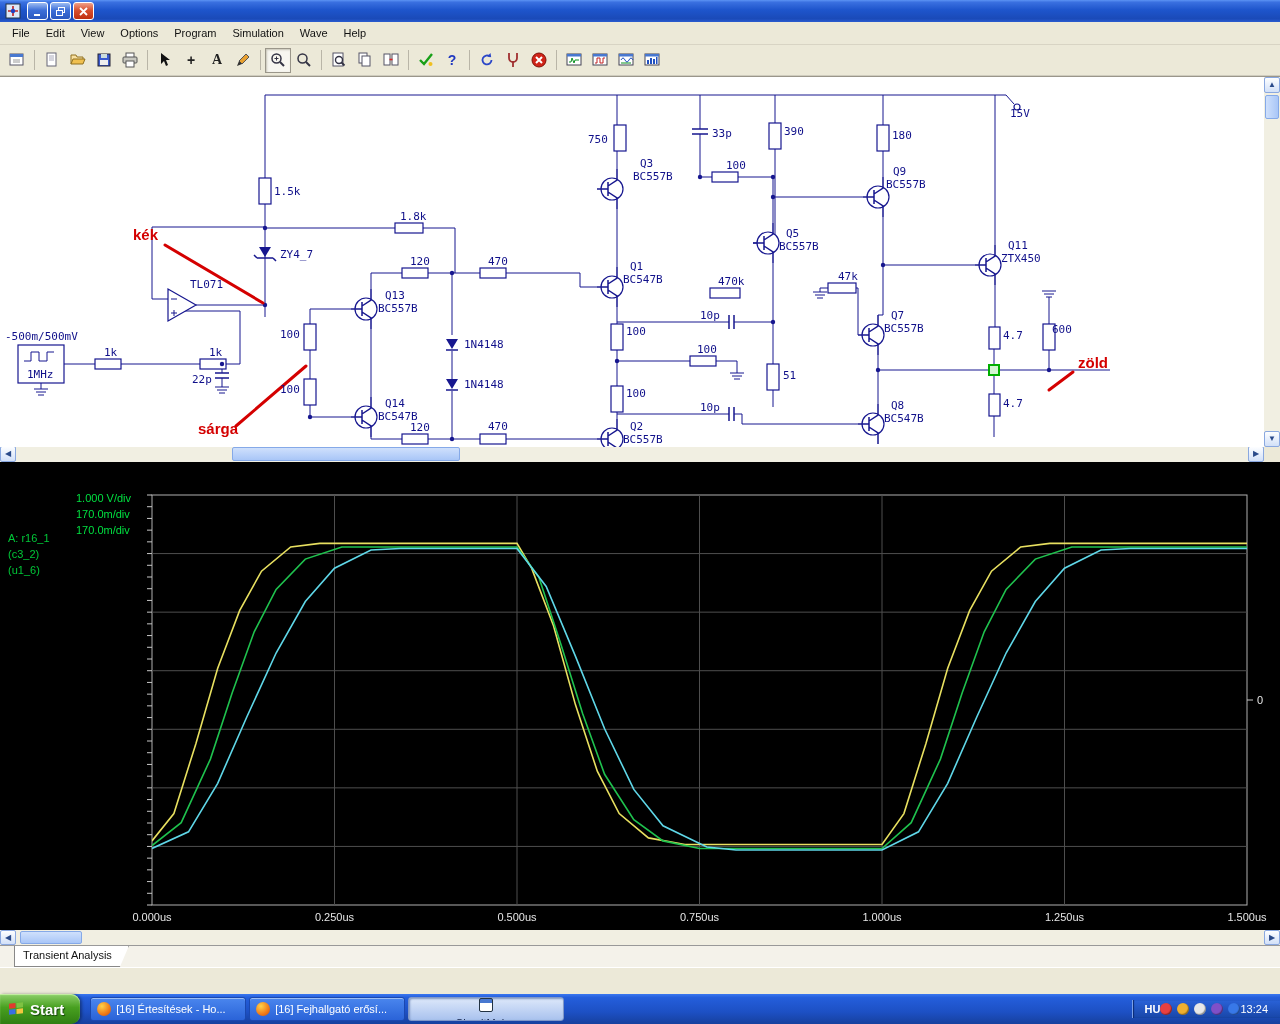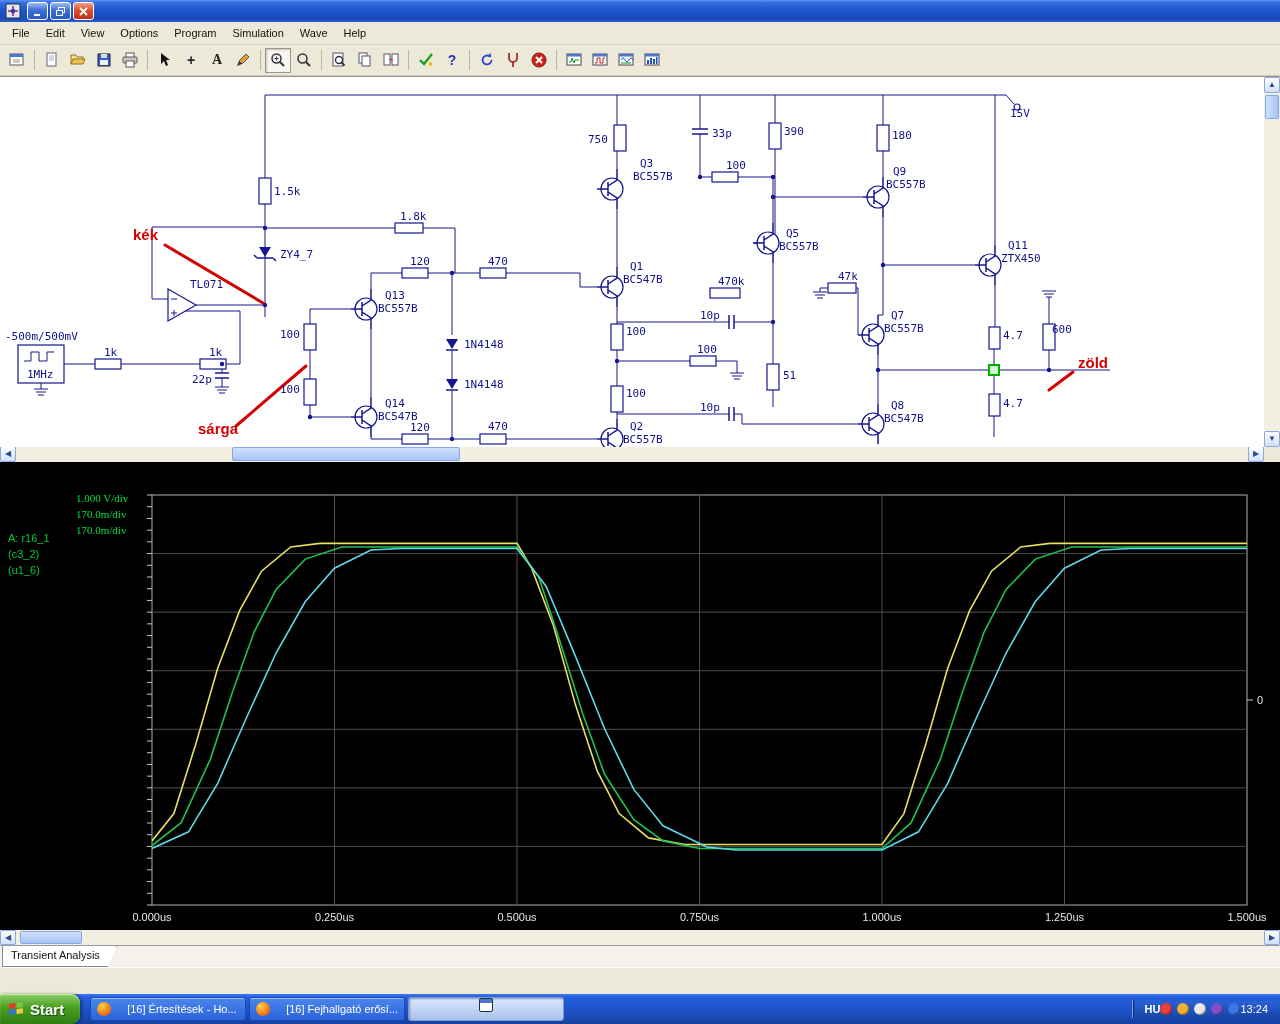--- a/index.html
+++ b/index.html
@@ -62,37 +62,37 @@
   
   .wavepanel { height:468px; background:#000; position:relative; }
   #waveplot { display:block; width:1280px; height:468px; }
   #waveplot .grid { stroke:#4e4e4e; stroke-width:1; }
   #waveplot .plot-border { fill:none; stroke:#b0b0b0; stroke-width:1; }
   #waveplot .tick { stroke:#c8c8c8; stroke-width:1; }
   #waveplot text.axis { font:11px "Liberation Sans",sans-serif; fill:#e6e6e6; }
   .legend { position:absolute; left:8px; top:30px; }
   .legend .row { display:flex; gap:10px; height:16px; font:11px "Liberation Sans",sans-serif; }
   .legend .lg-label { width:58px; color:#00c838;margin-top:40px; }
-  .legend .lg-value { color:#00e040;font-family:Liberation Serif, serif; }
+  .legend .lg-value { color:#00e040; }
 
   
   .tabbar { height:22px; background:#f4f2ea; border-top:1px solid #999; display:flex; align-items:stretch; }
-  .tab { margin-left:2px; padding:3px 16px 0 8px; background:#fff; border:1px solid #888; border-top:none;
+  .tab { margin-left:14px; padding:3px 16px 0 8px; background:#fff; border:1px solid #888; border-top:none;
     font-size:11px; color:#111; clip-path:polygon(0 0,100% 0,calc(100% - 9px) 100%,0 100%); }
   .gapstrip { height:27px; background:#ece9d8; border-top:1px solid #fff; }
 
   
   .taskbar { height:30px; display:flex; align-items:center;
     background:linear-gradient(180deg,#3a77f0 0%,#245edb 12%,#1d50c4 60%,#16409e 100%); }
   .start { height:30px; padding:0 16px 0 7px; display:flex; align-items:center; gap:5px;
     border-radius:0 9px 9px 0; color:#fff; font-size:15px; font-weight:bold; 
     background:linear-gradient(180deg,#8ed06a,#48a020 45%,#2f7e12); box-shadow:inset 0 1px 1px #c8f0a8, 2px 0 3px rgba(0,0,0,.35);
     text-shadow:1px 1px 1px #14400a; }
   .tasks { display:flex; align-items:center; gap:3px; margin-left:10px; }
-  .task { width:156px; height:24px; display:flex; align-items:center; gap:16px; padding:0 6px;
+  .task { width:156px; height:24px; display:flex; align-items:center; gap:5px; padding:0 6px;
     border-radius:3px; border:1px solid #1a48b0; background:linear-gradient(180deg,#4a86ee,#2a63d8);
     box-shadow:inset 0 1px 0 rgba(255,255,255,.45); color:#fff; font-size:11px;
     white-space:nowrap; overflow:hidden; }
   .task .task-label { overflow:hidden; text-overflow:ellipsis; }
   .task.active { background:linear-gradient(180deg,#dde8fa,#a9c2ee); color:#10204a; border-color:#8098c8;
     box-shadow:inset 1px 1px 2px #7e95c0;flex-direction:column; }
   .task-icon { width:14px; height:14px; flex:0 0 14px; border-radius:50%; }
   .task-icon.firefox { background:radial-gradient(circle at 35% 30%,#ffd24a,#f07a18 60%,#c85008); }
   .task-icon.circuitmaker { border-radius:2px; background:linear-gradient(180deg,#4878d0 30%,#fff 30%); border:1px solid #234; }
   .tray { margin-left:auto; height:18px; display:flex; align-items:center; padding:0 12px 0 12px;

